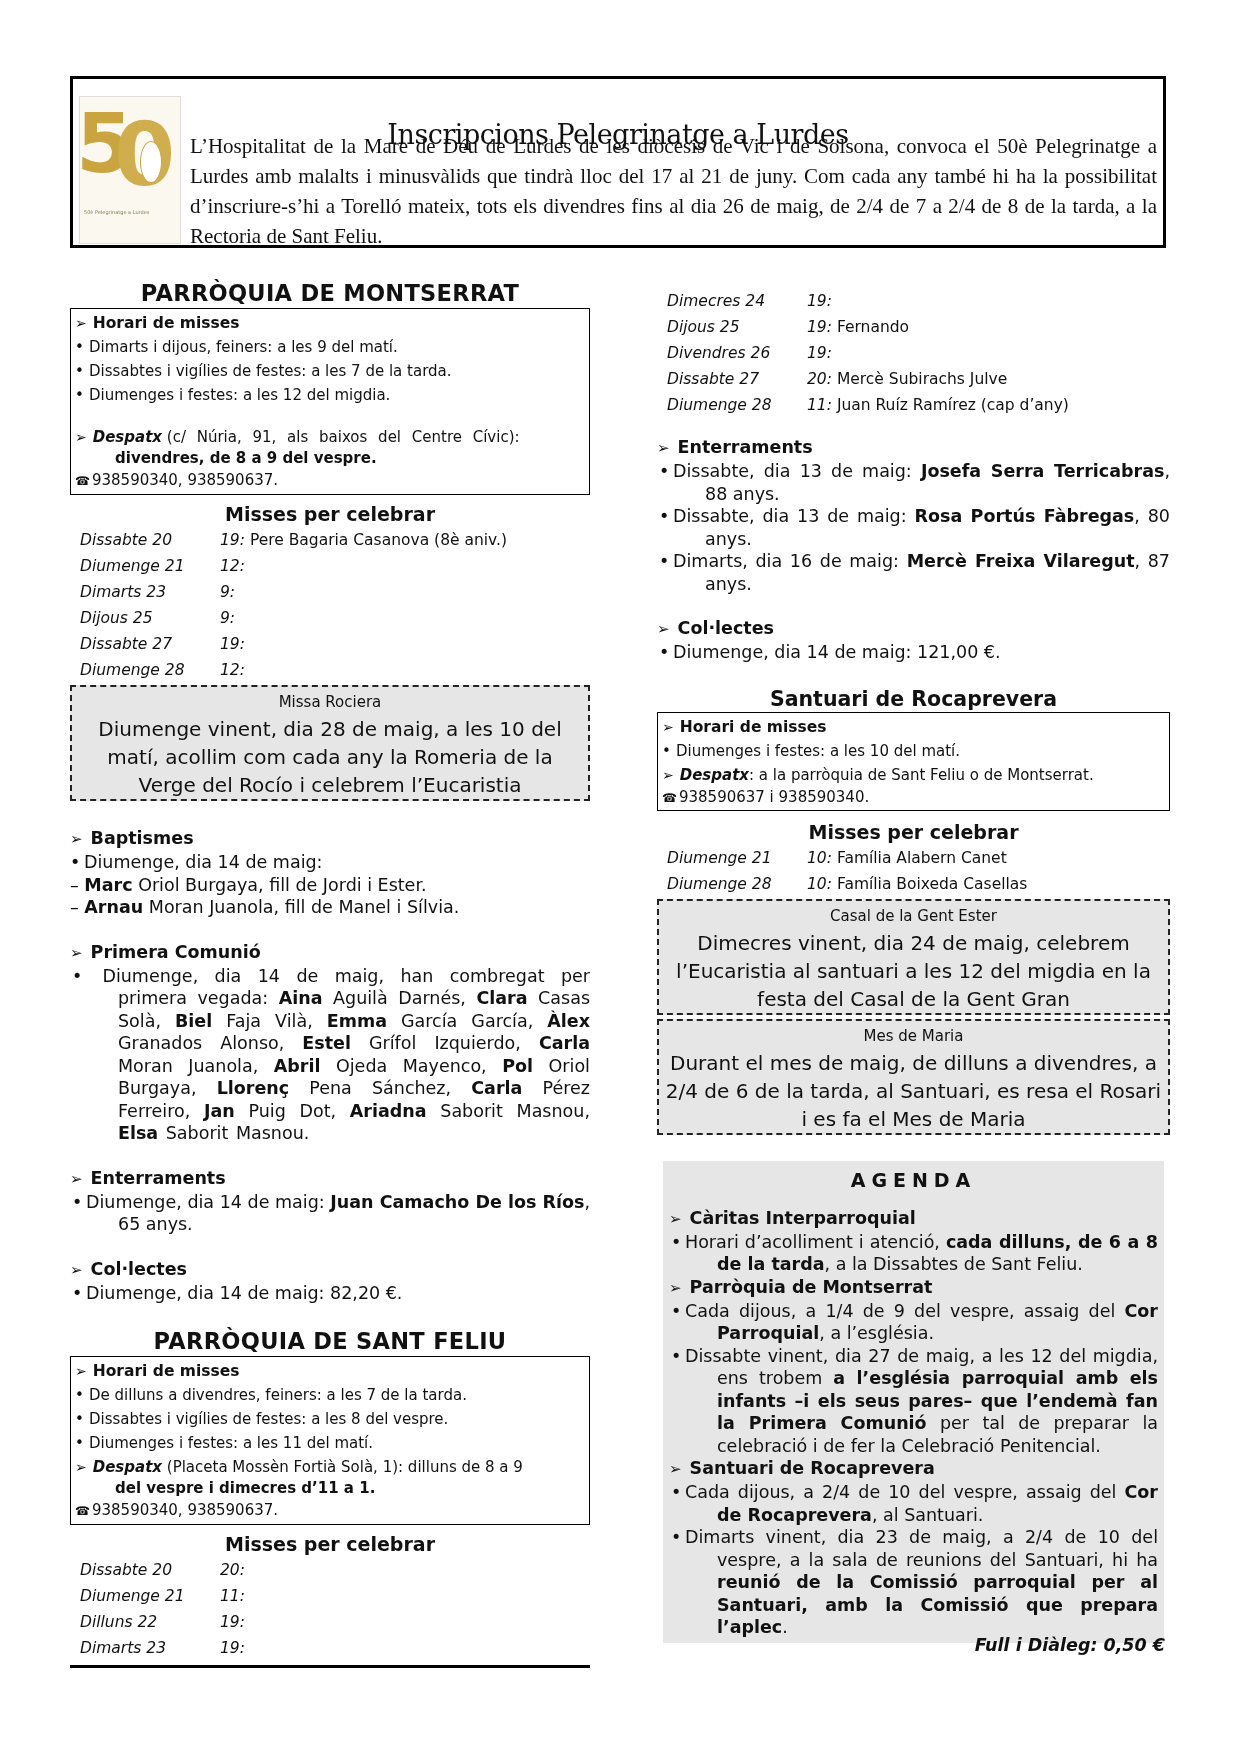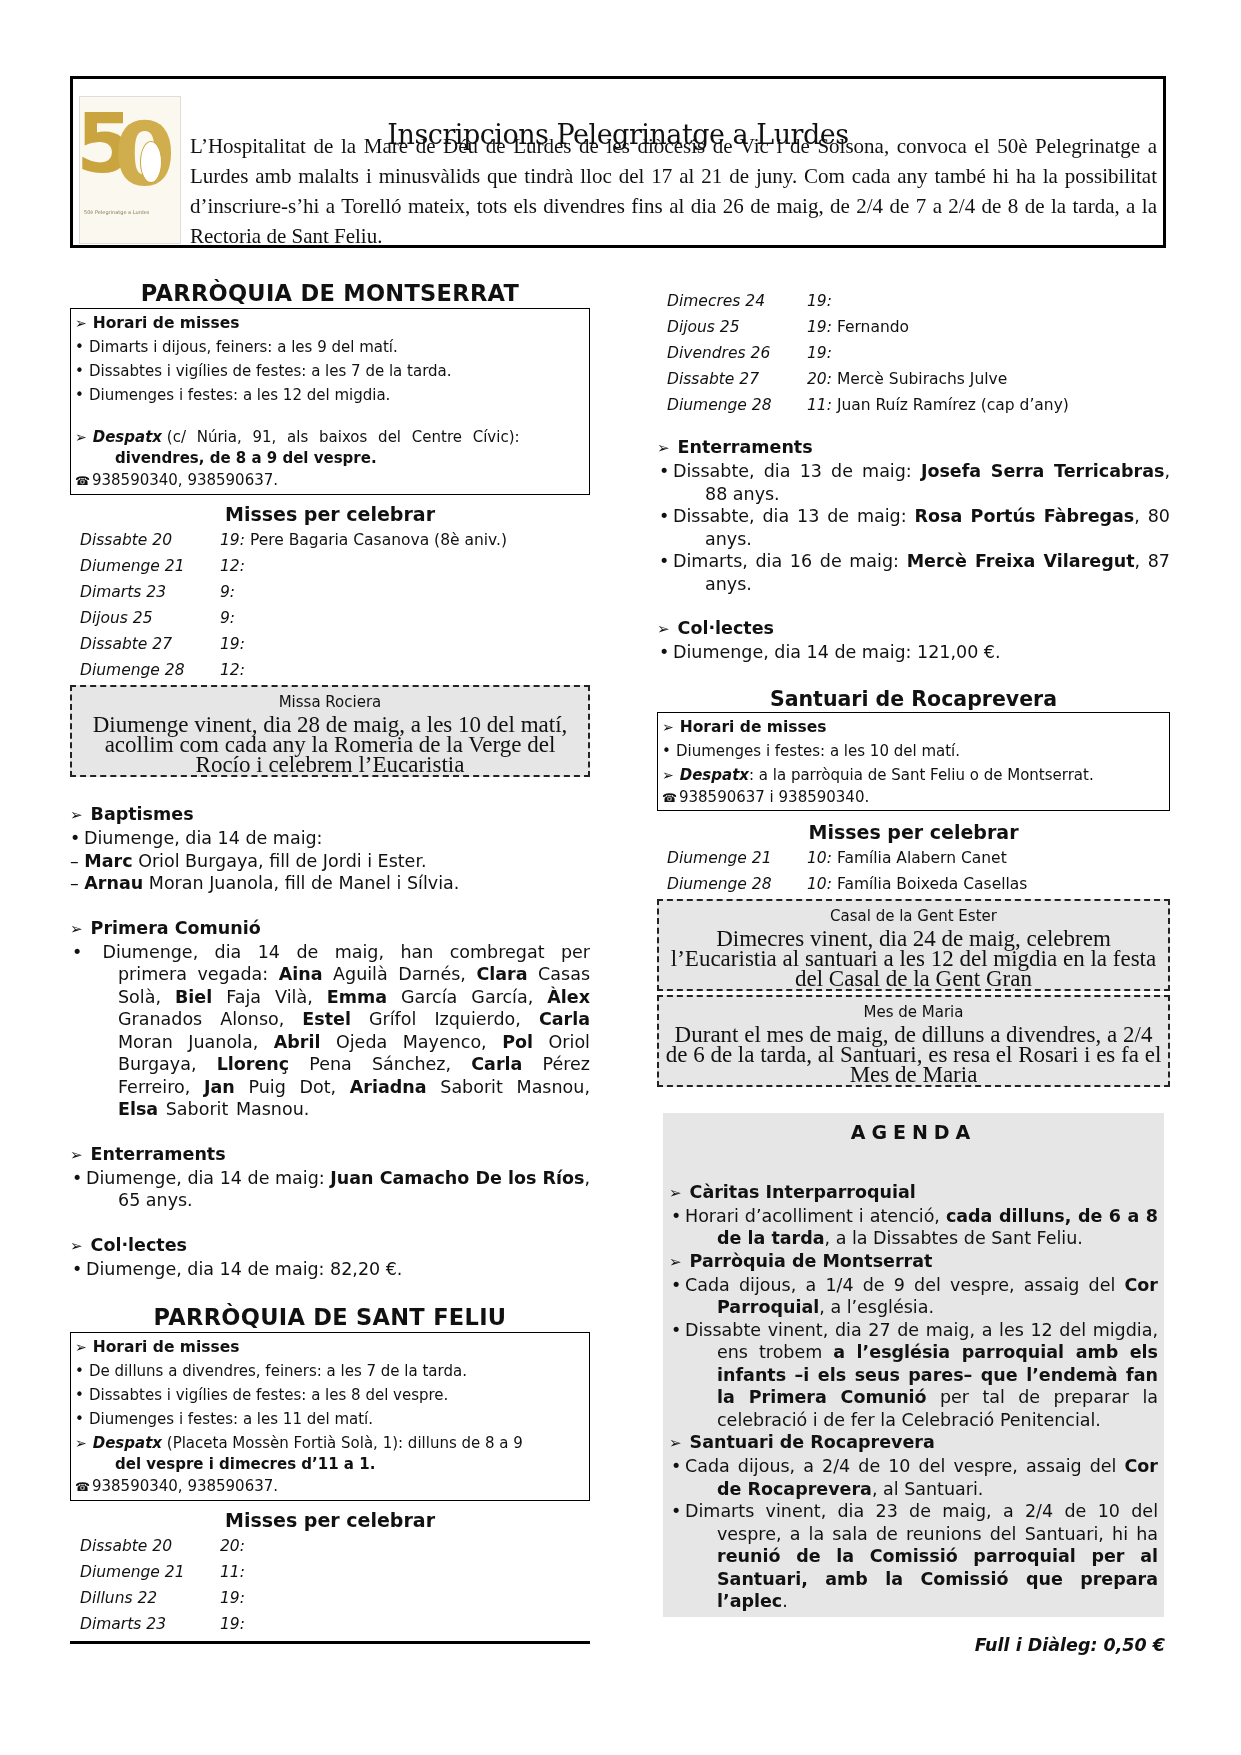--- a/index.html
+++ b/index.html
@@ -43,31 +43,31 @@
   .phone { font-size: 12px; margin-right: 2px; }
 
   .mass-table { width: 100%; border-collapse: collapse; }
   .mass-table td { font-size: 15.5px; line-height: 26px; padding: 0; vertical-align: top; }
   .mass-table td.day { font-style: italic; width: 140px; padding-left: 10px; }
   .mass-table .hour { font-style: italic; }
 
   .notice { border: 2.5px dashed #222; background: #e6e6e6; text-align: center; box-sizing: border-box;
             padding: 2px 6px 0 6px; }
   .notice .n-title { font-weight: normal; font-size: 15px; line-height: 26px; }
-  .notice .n-body { font-size: 23px; line-height: 20px; font-family: Liberation Serif, serif; }
+  .notice .n-body { font-size: 20px; line-height: 28px; }
 
   .sect { margin-top: 0; }
   .sect-head { font-weight: bold; font-size: 17.5px; line-height: 23px; }
   .sect-head .arrow { font-size: 15px; margin-right: 8px; }
   .item { font-size: 17.5px; line-height: 22.5px; text-align: justify; padding-left: 48px; text-indent: -46px; }
   .item.dash { padding-left: 0; text-indent: 0; }
   .bullet { display: inline-block; width: 14px; text-indent: 0; }
 
   .agenda { background: #e6e6e6; padding: 6px 6px 4px 6px; box-sizing: border-box; }
-  .agenda-title { text-align: center; font-weight: bold; font-size: 19px; letter-spacing: 6px; line-height: 26px; margin-bottom: 36px; }
+  .agenda-title { text-align: center; font-weight: bold; font-size: 19px; letter-spacing: 6px; line-height: 26px; margin-bottom: 14px; }
 
   .rule { height: 3px; background: #000; }
   .footer-price { position: absolute; right: 76px; top: 1635px; font-weight: bold; font-style: italic; font-size: 17.5px; }
 </style>
 </head>
 <body>
 
 <div class="header-box">
   <div class="logo">
     <span class="five">5</span>

